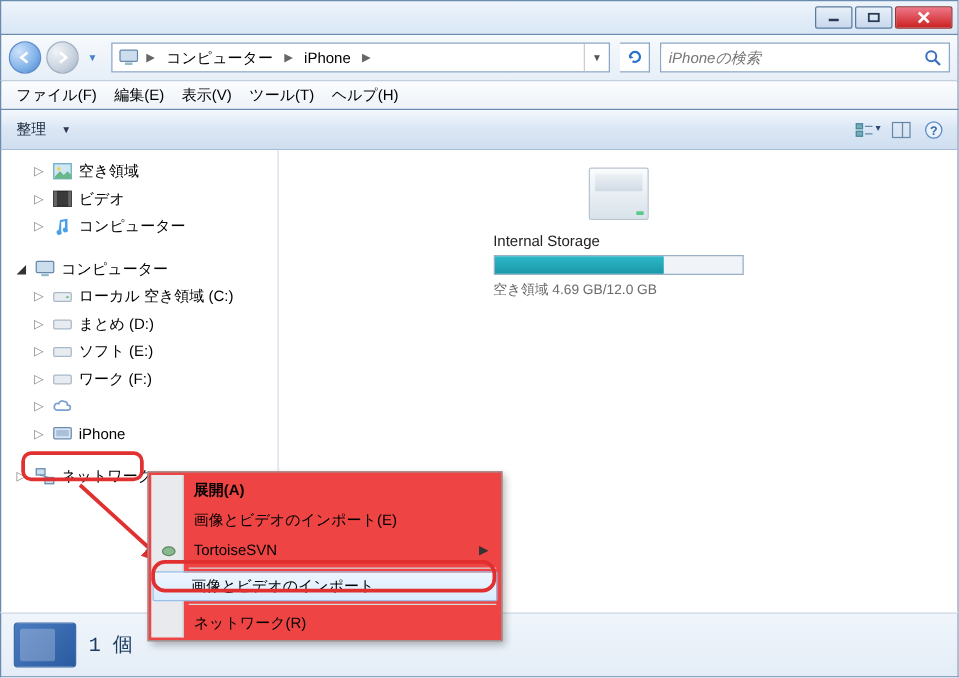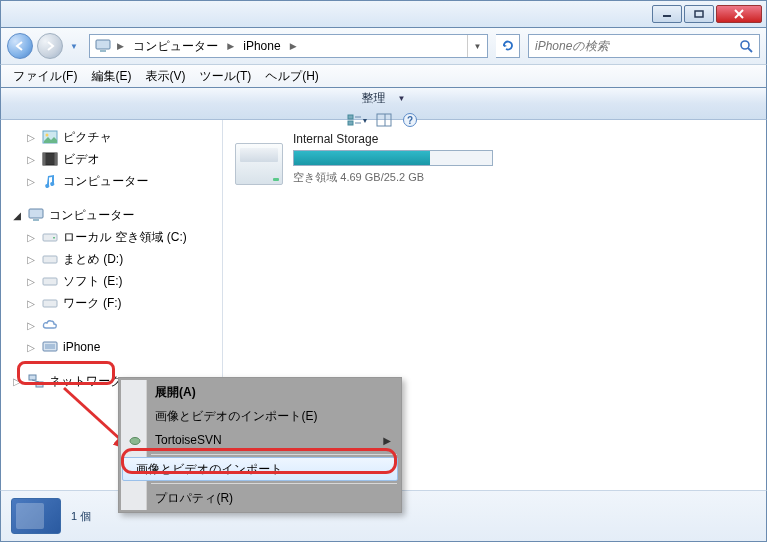--- a/index.html
+++ b/index.html
@@ -23,21 +23,21 @@
 .refresh { width:24px; height:24px; border:1px solid #8aa6c6; border-left:none; display:flex; align-items:center; justify-content:center; color:#2a70c8; font-size:13px; background:#fff;}
 .searchbox { width:232px; height:24px; border:1px solid #8aa6c6; background:#fff; display:flex; align-items:center; margin-left:4px;}
 .searchbox input { border:none; flex:1; padding:0 6px; font-size:12px; color:#888; font-style:italic; outline:none;}
 .searchbox .sicon { width:26px; height:100%; display:flex; align-items:center; justify-content:center; color:#3a70c0; font-size:13px;}
 
 
 .menubar { height:24px; background:linear-gradient(#fbfcfe,#eef3f9); border:1px solid #6a8bb0; border-top:1px solid #c0d0e0; display:flex; align-items:center; padding:0 6px; gap:2px; font-size:12px;}
 .menubar .mitem { padding:2px 6px; }
 
 
-.toolbar { height:32px; background:linear-gradient(#f4f8fd,#dae6f4 50%,#cfdff0); border-left:1px solid #6a8bb0; border-right:1px solid #6a8bb0; border-bottom:1px solid #a8bed8; display:flex; align-items:center; padding:0 8px; justify-content:space-between;flex-direction:column;}
+.toolbar { height:32px; background:linear-gradient(#f4f8fd,#dae6f4 50%,#cfdff0); border-left:1px solid #6a8bb0; border-right:1px solid #6a8bb0; border-bottom:1px solid #a8bed8; display:flex; align-items:center; padding:0 8px; justify-content:space-between;}
 .toolbar .left { display:flex; align-items:center; gap:4px;}
 .toolbar .org { font-size:12px; color:#1a2a40; padding:2px 4px;}
 .toolbar .drop { font-size:8px; color:#335; padding:0 4px;}
 .toolbar .right { display:flex; align-items:center; gap:4px;}
 .tbicon { width:22px; height:22px; display:flex; align-items:center; justify-content:center; font-size:13px; color:#3a6aa8;}
 .tbicon .mini { font-size:7px; margin-left:1px; color:#2a4a70;}
 
 
 .main { display:flex; height:calc(542px - 28px - 36px - 24px - 32px - 52px); border-left:1px solid #6a8bb0; border-right:1px solid #6a8bb0; background:#fff;}
 .tree { width:222px; border-right:1px solid #d8e0ea; padding:6px 0; font-size:12px; overflow:hidden;}
@@ -47,43 +47,43 @@
 .node .exp { width:12px; font-size:10px; color:#888; display:flex; justify-content:center;}
 .node .nicon { width:18px; height:16px; display:flex; align-items:center; justify-content:center; font-size:13px;}
 .node .lbl { }
 .node.ind1 { padding-left:24px; }
 .node.ind2 { padding-left:24px; }
 .spacer { height:12px; }
 
 .iphone-highlight { position:absolute; left:17px; top:361px; width:98px; height:24px; border:3px solid #e03030; border-radius:8px; pointer-events:none; z-index:3;}
 
 
-.storage { display:flex; gap:10px; align-items:flex-end;}
+.storage { display:flex; gap:10px; align-items:center;flex-direction:column;}
 .drvicon { width:48px; height:42px; background:linear-gradient(#fafcfd,#d8e2ea); border:1px solid #b8c4d0; border-radius:2px; position:relative; margin-top:2px;}
 .drvicon::before { content:""; position:absolute; right:3px; bottom:3px; width:6px; height:3px; background:#5bc98a; border-radius:1px;}
 .drvicon::after { content:""; position:absolute; left:4px; right:4px; top:4px; height:14px; background:linear-gradient(#eef2f6,#d0dae4); border-radius:1px;}
 .storinfo .title { font-size:12px; color:#222; margin-bottom:4px;}
 .progress { width:200px; height:16px; border:1px solid #9ab0c6; background:#f0f4f8; position:relative;}
 .progress .bar { position:absolute; left:0; top:0; bottom:0; width:68.5%; background:linear-gradient(#2fb8c8,#1a98a8);}
 .freetext { font-size:11px; color:#6a6a6a; margin-top:4px;}
 
 
 .details { height:52px; background:linear-gradient(#f0f5fb,#e4edf7); border:1px solid #6a8bb0; border-top:1px solid #c8d6e6; display:flex; align-items:center; padding:0 10px; gap:10px;}
 .thumb { width:50px; height:36px; background:linear-gradient(135deg,#4a7ac0 0%,#2a5aa0 100%); border:1px solid #3a6aa8; border-radius:3px; position:relative;}
 .thumb::after { content:""; position:absolute; left:4px; top:4px; right:16px; bottom:4px; background:rgba(255,255,255,0.25); border-radius:2px;}
-.details .dtxt { font-size:11px; color:#1a3a60;}
-
-
-.ctxmenu { position:absolute; left:118px; top:377px; width:284px; background:#a3a3a3; border:1px solid #979797; box-shadow:3px 3px 6px rgba(0,0,0,0.28); z-index:5; padding:2px;}
+.details .dtxt { font-size:16px; color:#1a3a60;font-family:Liberation Mono, monospace;}
+
+
+.ctxmenu { position:absolute; left:118px; top:377px; width:284px; background:#ef4444; border:1px solid #979797; box-shadow:3px 3px 6px rgba(0,0,0,0.28); z-index:5; padding:2px;}
 .ctxmenu .iconcol { position:absolute; left:2px; top:2px; bottom:2px; width:26px; background:#e8eaed; border-right:1px solid #d0d0d0;}
 .ctxitem { position:relative; height:24px; display:flex; align-items:center; padding-left:34px; font-size:12px; z-index:1;}
 .ctxitem .arrow { margin-left:auto; margin-right:8px; font-size:10px; color:#333;}
 .ctxitem .cicon { position:absolute; left:5px; width:18px; height:18px; display:flex; align-items:center; justify-content:center; font-size:12px;}
 .ctxsep { height:1px; background:#d8d8d8; margin:2px 2px 2px 30px;}
-.ctxitem.hl { background:linear-gradient(#eef6ff,#d8ebff); border:1px solid #9ac0ea; border-radius:2px; margin:0 1px; padding-left:13px;}
+.ctxitem.hl { background:linear-gradient(#eef6ff,#d8ebff); border:1px solid #9ac0ea; border-radius:2px; margin:0 1px; padding-left:30px;}
 .ctx-highlight-ring { position:absolute; left:121px; top:448px; width:276px; height:26px; border:3px solid #e03030; border-radius:11px; z-index:6; pointer-events:none;}
 
 
 .arrow-line { position:absolute; left:60px; top:384px; width:82px; height:72px; z-index:4; pointer-events:none;}
 
 svg { display:block; }
 </style>
 </head>
 <body>
 
@@ -192,21 +192,21 @@
   <div class="tree">
     <div class="node ind1">
         <span class="exp">▷</span>
         <span class="nicon">
           <svg width="16" height="14">
             <rect x="1" y="1" width="14" height="12" fill="#cde8f0" stroke="#6aa8c8"></rect>
             <circle cx="5" cy="5" r="1.5" fill="#f8d060"></circle>
             <path d="M2 11 L6 7 L9 10 L12 7 L15 10 L15 13 L2 13 Z" fill="#6ab88a"></path>
           </svg>
         </span>
-        <span class="lbl">ピクチャ</span>
+        <span class="lbl">空き領域</span>
       </div>
     <div class="node ind1">
         <span class="exp">▷</span>
         <span class="nicon">
           <svg width="16" height="14">
             <rect x="1" y="1" width="14" height="12" fill="#3a3a3a" stroke="#222"></rect>
             <rect x="1" y="1" width="2.5" height="12" fill="#666"></rect>
             <rect x="12.5" y="1" width="2.5" height="12" fill="#666"></rect>
           </svg>
         </span>
@@ -307,21 +307,21 @@
   </div>
 
   <div class="content">
     <div class="storage">
       <div class="drvicon"></div>
       <div class="storinfo">
         <div class="title">Internal Storage</div>
         <div class="progress">
             <div class="bar"></div>
           </div>
-        <div class="freetext">空き領域 4.69 GB/25.2 GB</div>
+        <div class="freetext">空き領域 4.69 GB/12.0 GB</div>
       </div>
     </div>
   </div>
 </div>
 
 <div class="details">
   <div class="thumb"></div>
   <div class="dtxt">1 個</div>
 </div>
 
@@ -343,21 +343,21 @@
       </span>
     <span>TortoiseSVN</span>
       <span class="arrow">▶</span>
   </div>
   <div class="ctxsep"></div>
   <div class="ctxitem hl">
       <span>画像とビデオのインポート</span>
     </div>
   <div class="ctxsep"></div>
   <div class="ctxitem">
-      <span>プロパティ(R)</span>
+      <span>ネットワーク(R)</span>
     </div>
 </div>
 <div class="ctx-highlight-ring"></div>
 
 <svg class="arrow-line" viewBox="0 0 82 72">
   <defs>
       <marker id="ah" markerWidth="8" markerHeight="8" refX="6" refY="3" orient="auto">
         <path d="M0 0 L7 3 L0 6 Z" fill="#e03030"></path>
       </marker>
     </defs>

